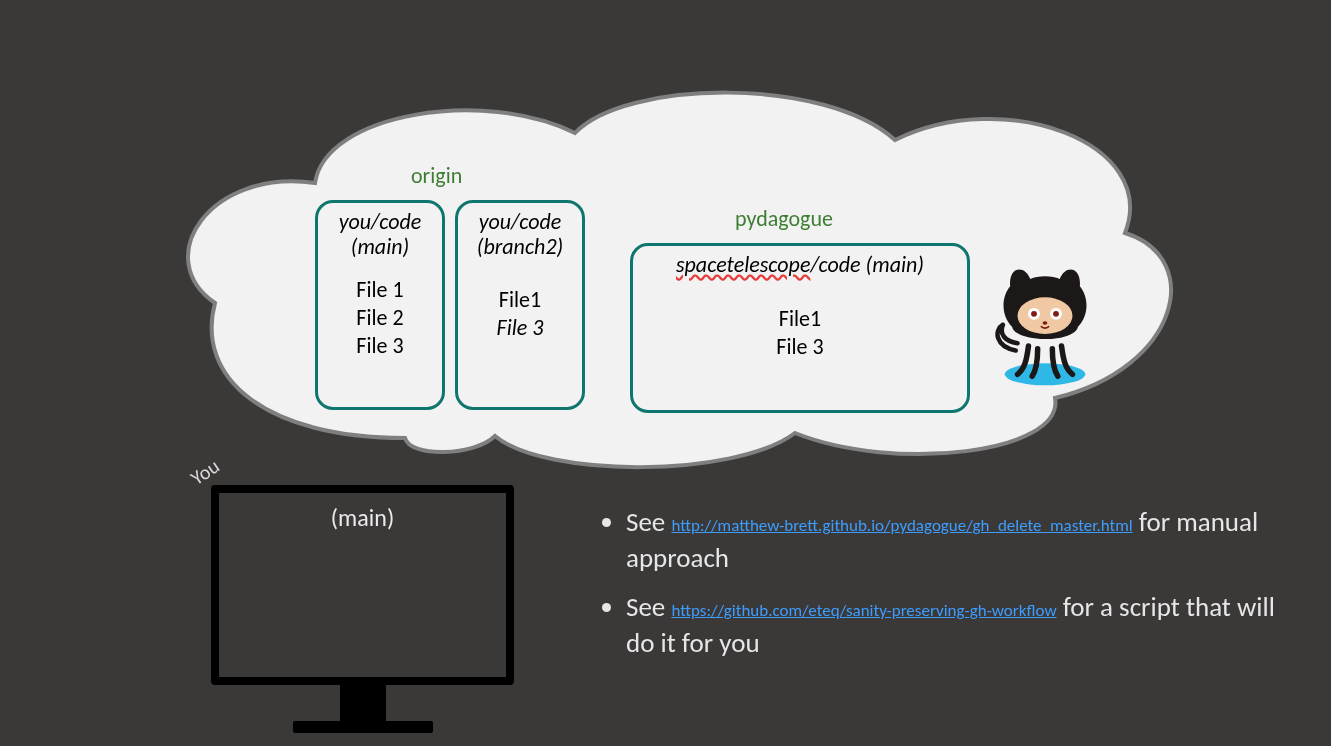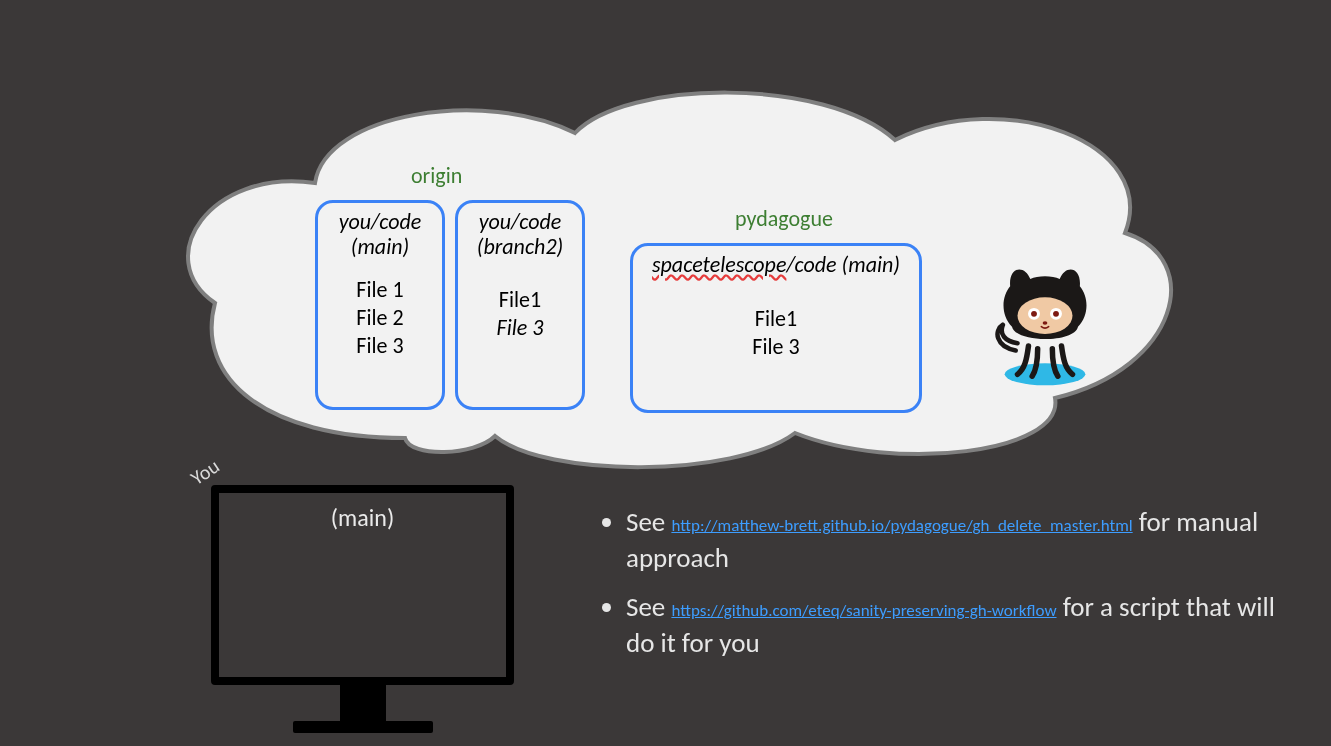--- a/index.html
+++ b/index.html
@@ -8,24 +8,24 @@
   
   .cloud{position:absolute;left:175px;top:58px;width:1015px;height:420px;pointer-events:none}
   .cloud svg{width:100%;height:100%;display:block}
 
   
   .cloud-label{position:absolute;font-size:22px;color:#3d7e32;font-family:Calibri,Arial,sans-serif}
   .lbl-origin{left:411px;top:162px}
   .lbl-upstream{left:735px;top:205px}
 
   
-  .repo-box{position:absolute;background:#f2f2f2;border:3px solid #3b82f6;border-radius:18px;text-align:center;font-family:Calibri,Arial,sans-serif;color:#000}
+  .repo-box{position:absolute;background:#f2f2f2;border:3px solid #0f766e;border-radius:18px;text-align:center;font-family:Calibri,Arial,sans-serif;color:#000}
   .box1{left:315px;top:200px;width:130px;height:210px;padding:6px 4px}
   .box2{left:455px;top:200px;width:130px;height:210px;padding:6px 4px}
-  .box3{left:630px;top:243px;width:292px;height:170px;padding:6px 0}
+  .box3{left:630px;top:243px;width:340px;height:170px;padding:6px 0}
   .repo-title{font-style:italic;font-size:22px;line-height:1.15;margin-bottom:16px}
   .repo-title .spell{text-decoration:underline;text-decoration-color:#e63c3c;text-decoration-style:wavy}
   .file{font-size:22px;line-height:1.28}
   .file.italic{font-style:italic}
 
   
   .octocat{position:absolute;left:990px;top:258px;width:110px;height:130px}
   .octocat svg{width:100%;height:100%}
 
   

